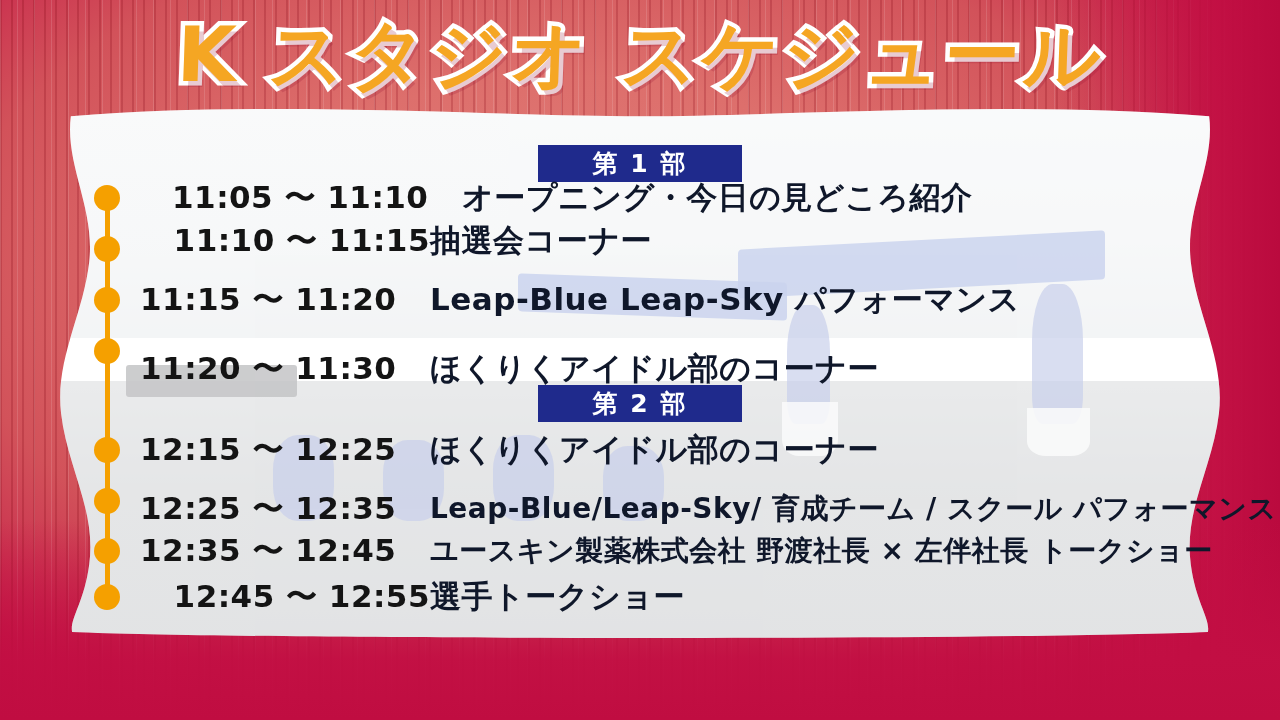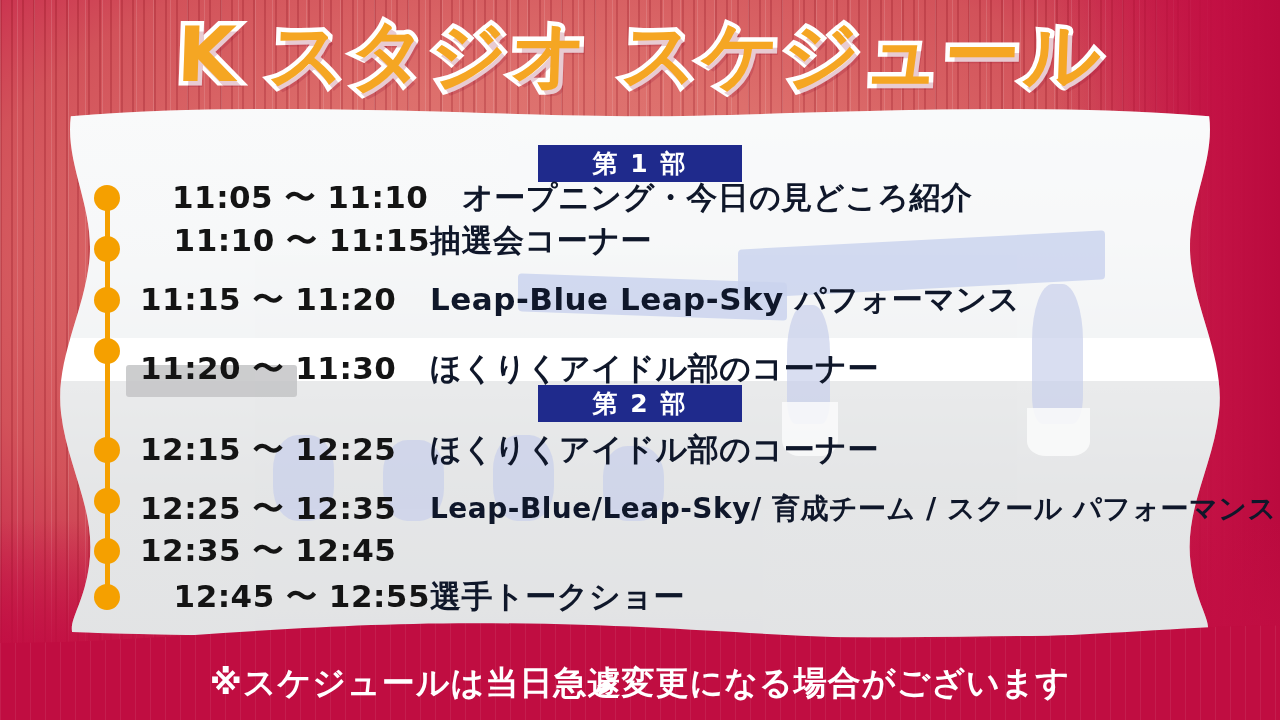--- a/index.html
+++ b/index.html
@@ -332,25 +332,21 @@
   <div class="row" style="top:428px;">
     <span class="time">12:15 〜 12:25</span>
     <span class="desc">ほくりくアイドル部のコーナー</span>
   </div>
   <div class="row small" style="top:479px;margin-top:8px;">
     <span class="time">12:25 〜 12:35</span>
     <span class="desc">Leap-Blue/Leap-Sky/ 育成チーム / スクール パフォーマンス</span>
   </div>
   <div class="row small" style="top:529px;">
     <span class="time">12:35 〜 12:45</span>
+    <span class="desc">ユースキン製薬株式会社 野渡社長 × 左伴社長 トークショー</span>
   </div>
   <div class="row" style="top:575px;text-align:right;">
     <span class="time">12:45 〜 12:55</span>
     <span class="desc">選手トークショー</span>
   </div>
 
-  <div class="footer-wrap">
-    <div class="footer-band"></div>
-    <div class="footer-stripes"></div>
-    <div class="footer-text">※スケジュールは当日急遽変更になる場合がございます</div>
-  </div>
 
 </div>
 
 </body></html>

